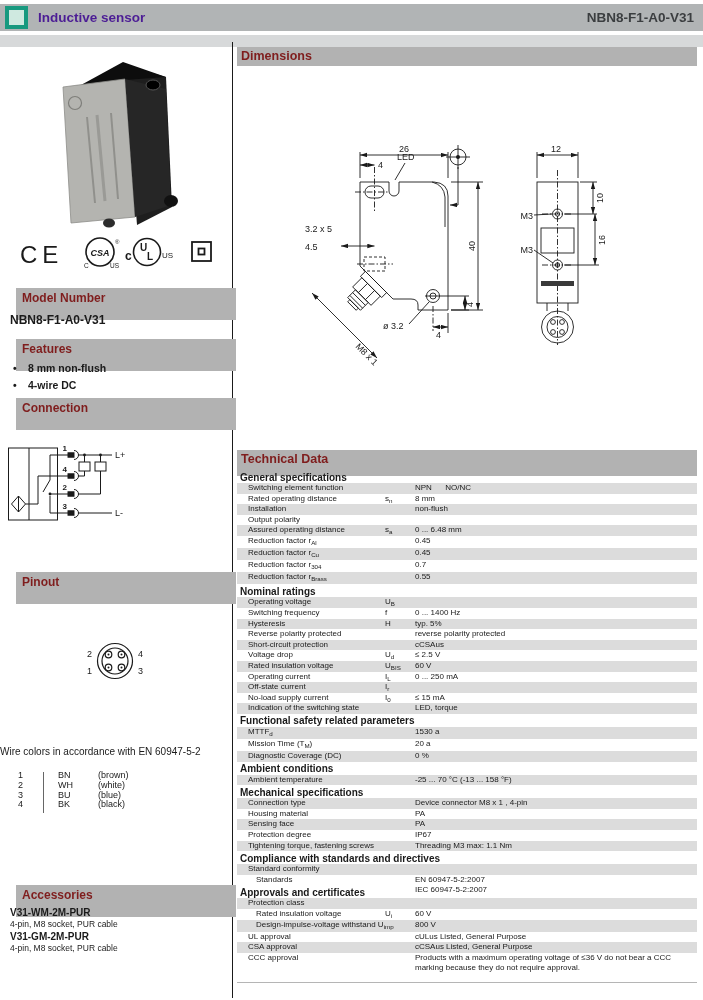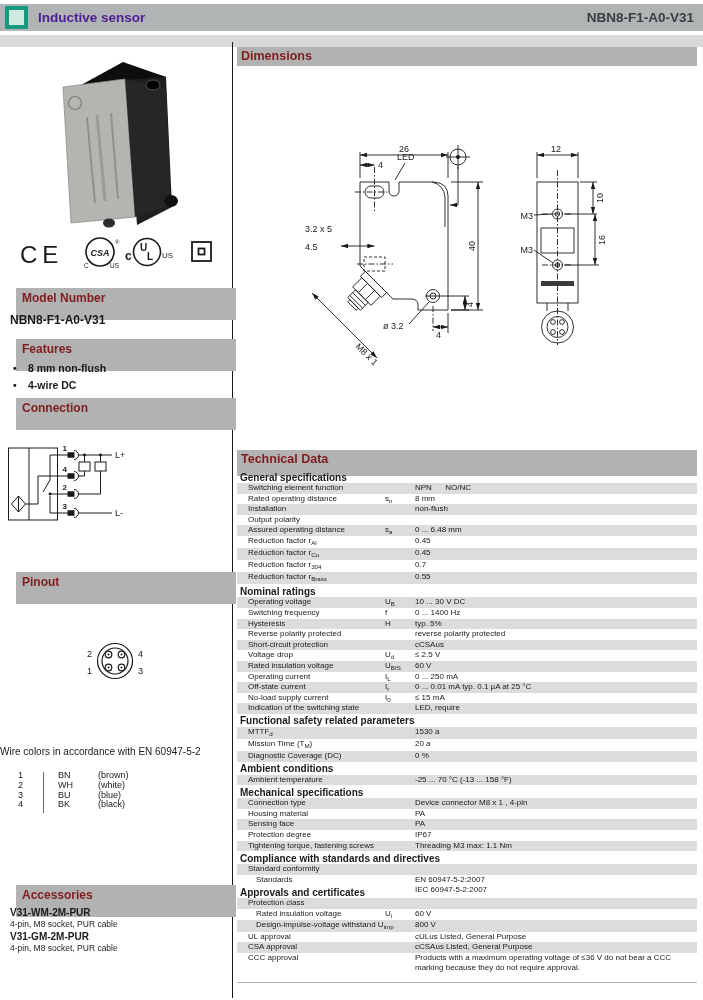--- a/index.html
+++ b/index.html
@@ -339,31 +339,31 @@
       <div class="t-row shaded"><span class="t-label"><span>Switching element function</span></span><span class="t-val">NPN&nbsp;&nbsp;&nbsp;&nbsp;&nbsp;&nbsp;NO/NC</span></div>
       <div class="t-row"><span class="t-label"><span>Rated operating distance</span></span><span class="t-sym"><span>s</span><span class="sub">n</span></span><span class="t-val">8 mm</span></div>
       <div class="t-row shaded"><span class="t-label"><span>Installation</span></span><span class="t-val">non-flush</span></div>
       <div class="t-row"><span class="t-label"><span>Output polarity</span></span></div>
       <div class="t-row shaded"><span class="t-label"><span>Assured operating distance</span></span><span class="t-sym"><span>s</span><span class="sub">a</span></span><span class="t-val">0 ... 6.48 mm</span></div>
       <div class="t-row"><span class="t-label"><span>Reduction factor r</span><span class="sub">Al</span></span><span class="t-val">0.45</span></div>
       <div class="t-row shaded"><span class="t-label"><span>Reduction factor r</span><span class="sub">Cu</span></span><span class="t-val">0.45</span></div>
       <div class="t-row"><span class="t-label"><span>Reduction factor r</span><span class="sub">304</span></span><span class="t-val">0.7</span></div>
       <div class="t-row shaded"><span class="t-label"><span>Reduction factor r</span><span class="sub">Brass</span></span><span class="t-val">0.55</span></div>
       <div class="t-sec">Nominal ratings</div>
-      <div class="t-row shaded"><span class="t-label"><span>Operating voltage</span></span><span class="t-sym"><span>U</span><span class="sub">B</span></span><span class="t-val">10 ... 30 V DC</span></div>
+      <div class="t-row shaded"><span class="t-label"><span>Operating voltage</span></span><span class="t-sym"><span>U</span><span class="sub">B</span></span></div>
       <div class="t-row"><span class="t-label"><span>Switching frequency</span></span><span class="t-sym"><span>f</span></span><span class="t-val">0 ... 1400 Hz</span></div>
       <div class="t-row shaded"><span class="t-label"><span>Hysteresis</span></span><span class="t-sym"><span>H</span></span><span class="t-val">typ. 5%</span></div>
       <div class="t-row"><span class="t-label"><span>Reverse polarity protected</span></span><span class="t-val">reverse polarity protected</span></div>
       <div class="t-row shaded"><span class="t-label"><span>Short-circuit protection</span></span><span class="t-val">cCSAus</span></div>
       <div class="t-row"><span class="t-label"><span>Voltage drop</span></span><span class="t-sym"><span>U</span><span class="sub">d</span></span><span class="t-val">≤ 2.5 V</span></div>
       <div class="t-row shaded"><span class="t-label"><span>Rated insulation voltage</span></span><span class="t-sym"><span>U</span><span class="sub">BIS</span></span><span class="t-val">60 V</span></div>
       <div class="t-row"><span class="t-label"><span>Operating current</span></span><span class="t-sym"><span>I</span><span class="sub">L</span></span><span class="t-val">0 ... 250 mA</span></div>
-      <div class="t-row shaded"><span class="t-label"><span>Off-state current</span></span><span class="t-sym"><span>I</span><span class="sub">r</span></span><span class="t-val">0 ... 0.01 mA typ. 0.1 µA at 25 °C</span></div>
+      <div class="t-row shaded"><span class="t-label"><span>Off-state current</span></span><span class="t-sym"><span>I</span><span class="sub">r</span></span></div>
       <div class="t-row"><span class="t-label"><span>No-load supply current</span></span><span class="t-sym"><span>I</span><span class="sub">0</span></span><span class="t-val">≤ 15 mA</span></div>
-      <div class="t-row shaded"><span class="t-label"><span>Indication of the switching state</span></span><span class="t-val">LED, require</span></div>
+      <div class="t-row shaded"><span class="t-label"><span>Indication of the switching state</span></span><span class="t-val">LED, torque</span></div>
       <div class="t-sec">Functional safety related parameters</div>
       <div class="t-row shaded"><span class="t-label"><span>MTTF</span><span class="sub">d</span></span><span class="t-val">1530 a</span></div>
       <div class="t-row"><span class="t-label"><span>Mission Time (T</span><span class="sub">M</span><span>)</span></span><span class="t-val">20 a</span></div>
       <div class="t-row shaded"><span class="t-label"><span>Diagnostic Coverage (DC)</span></span><span class="t-val">0 %</span></div>
       <div class="t-sec">Ambient conditions</div>
       <div class="t-row shaded"><span class="t-label"><span>Ambient temperature</span></span><span class="t-val">-25 ... 70 °C (-13 ... 158 °F)</span></div>
       <div class="t-sec">Mechanical specifications</div>
       <div class="t-row shaded"><span class="t-label"><span>Connection type</span></span><span class="t-val">Device connector M8 x 1 , 4-pin</span></div>
       <div class="t-row"><span class="t-label"><span>Housing material</span></span><span class="t-val">PA</span></div>
       <div class="t-row shaded"><span class="t-label"><span>Sensing face</span></span><span class="t-val">PA</span></div>

